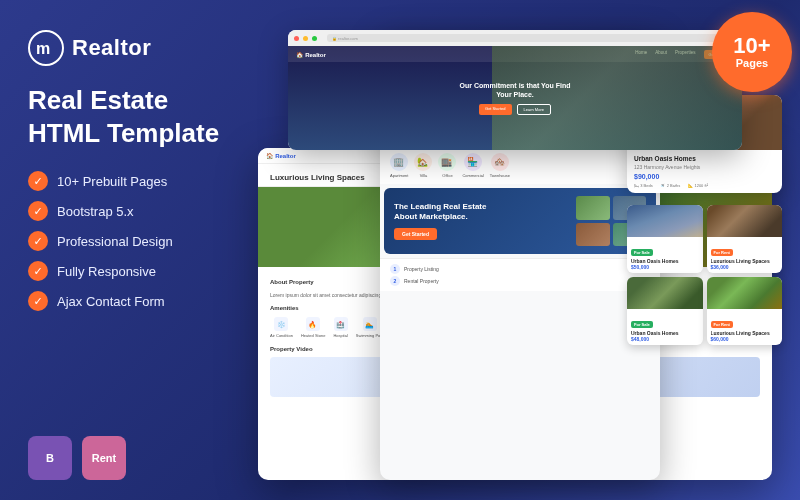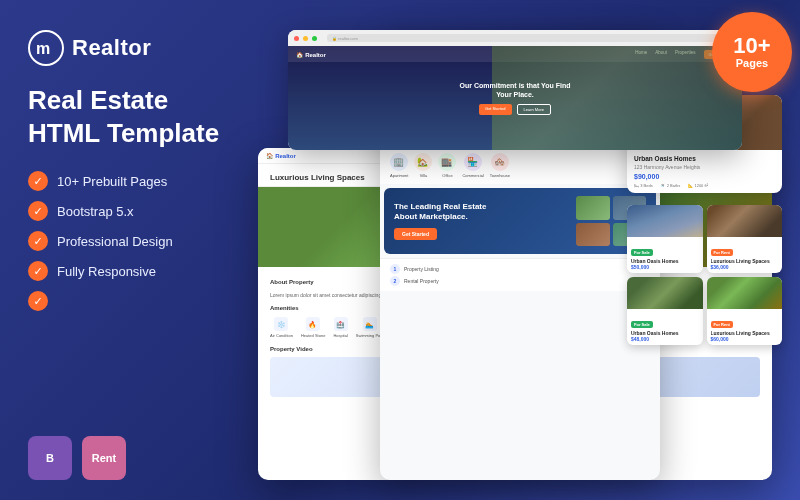--- a/index.html
+++ b/index.html
@@ -580,20 +580,21 @@
       <div class="feature-item">
         <div class="check-circle">✓</div>
         <span>Professional Design</span>
       </div>
       <div class="feature-item">
         <div class="check-circle">✓</div>
         <span>Fully Responsive</span>
       </div>
       <div class="feature-item">
         <div class="check-circle">✓</div>
+        <span>Ajax Contact Form</span>
       </div>
     </div>
 
     <div class="tech-badges">
       <div class="badge badge-bootstrap">
         <span>B</span>
       </div>
       <div class="badge badge-sass">
         <span>Rent</span>
       </div>

